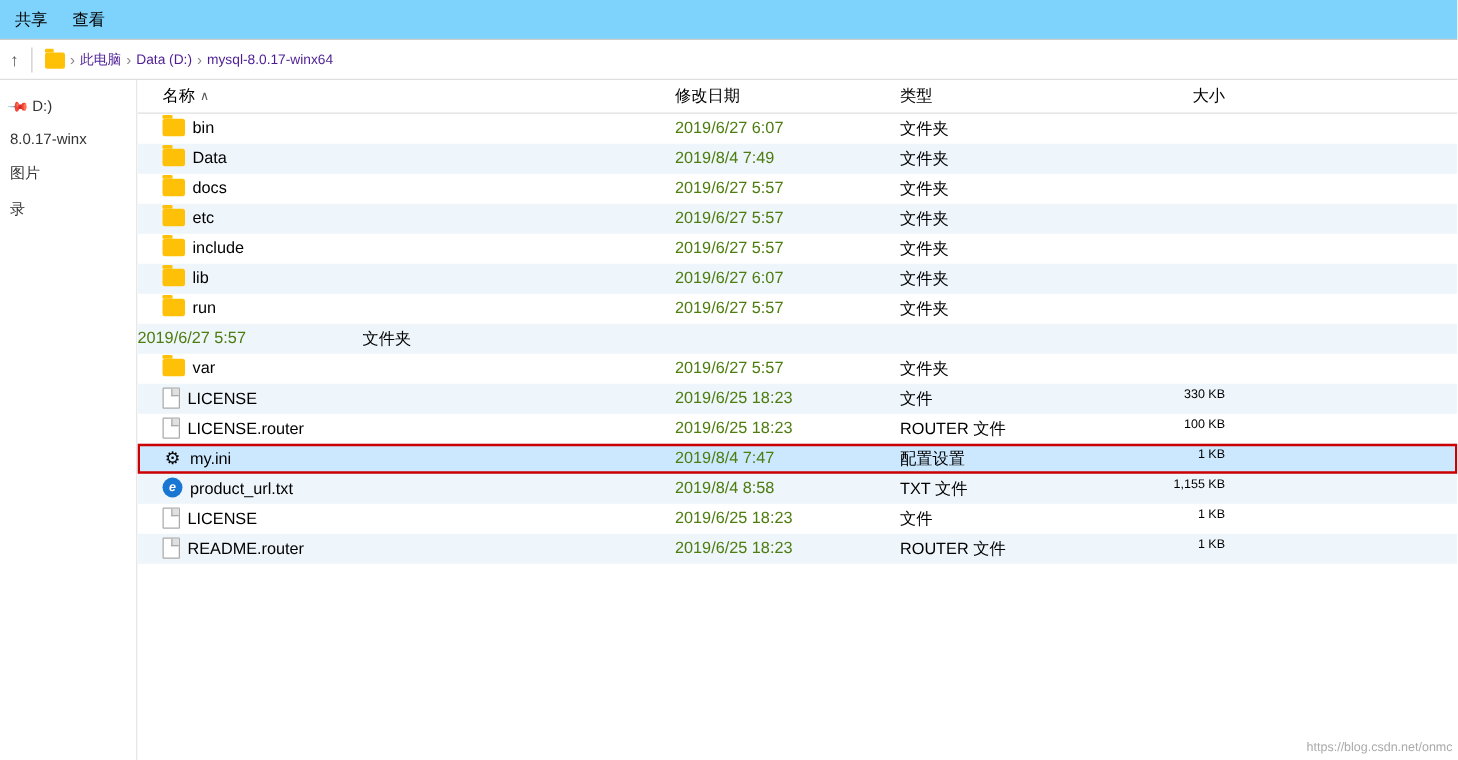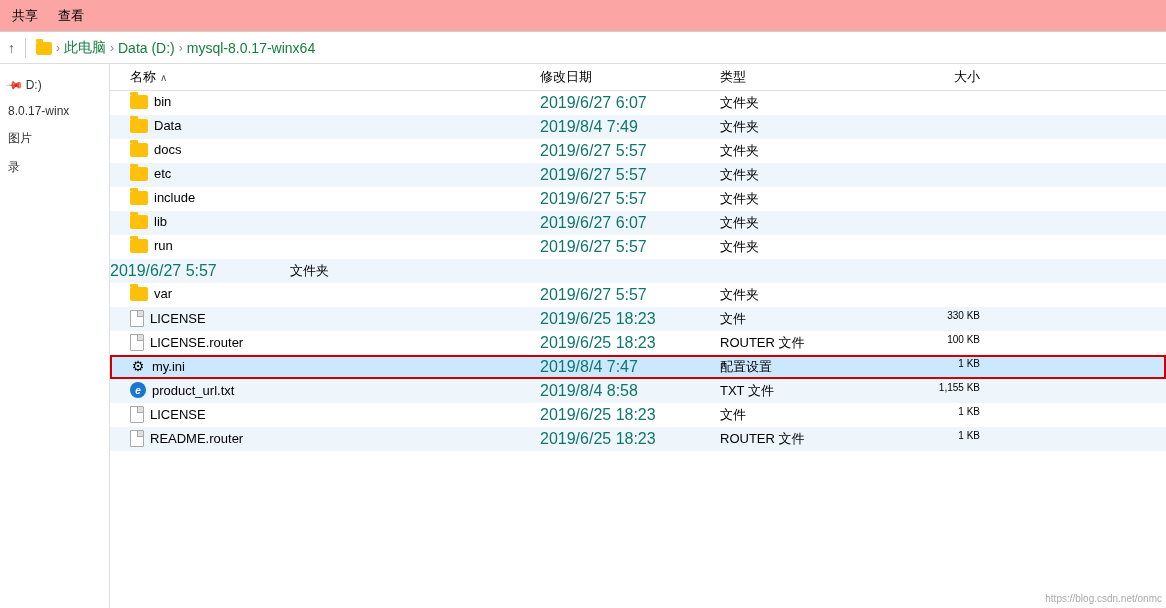--- a/index.html
+++ b/index.html
@@ -8,21 +8,21 @@
       font-size: 13px;
       background: #fff;
       color: #000;
       width: 1166px;
       height: 608px;
       overflow: hidden;
     }
 
     
     .toolbar {
-      background: #fca5a5;
+      background: #7dd3fc;
       border-bottom: 1px solid #ccc;
       padding: 4px 12px;
       display: flex;
       align-items: center;
       gap: 20px;
       height: 32px;
     }
     .toolbar-item {
       font-size: 13px;
       color: #000;
@@ -33,22 +33,22 @@
     .breadcrumb-bar {
       background: #fff;
       border-bottom: 1px solid #ddd;
       padding: 4px 8px;
       display: flex;
       align-items: center;
       gap: 4px;
       height: 32px;
     }
     .breadcrumb-item {
-      color: #15803d;
-      font-size: 14px;
+      color: #4c1d95;
+      font-size: 11px;
     }
     .breadcrumb-sep {
       color: #888;
       font-size: 12px;
     }
 
     
     .main-layout {
       display: flex;
       height: calc(608px - 64px);
@@ -128,21 +128,21 @@
     .file-row.alt { background: #eef5fb; }
 
     .file-name-cell {
       width: 430px;
       display: flex;
       align-items: center;
       gap: 6px;
       padding-left: 20px;
       font-size: 13px;
     }
-    .file-date-cell { width: 180px; font-size: 16px; color: #0f766e; }
+    .file-date-cell { width: 180px; font-size: 13px; color: #4d7c0f; }
     .file-type-cell { width: 180px; font-size: 13px; color: #000; }
     .file-size-cell { width: 100px; font-size: 10px; color: #000; text-align: right; padding-right: 20px; }
 
     
     .folder-icon {
       width: 18px;
       height: 14px;
       background: #FFC107;
       border-radius: 2px;
       position: relative;

